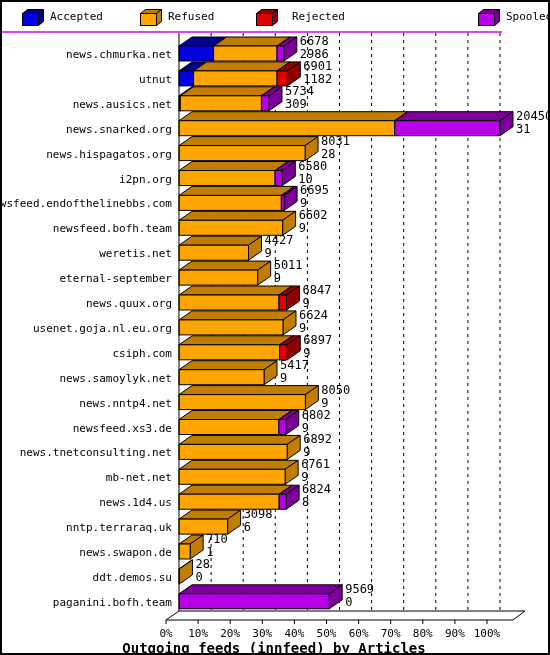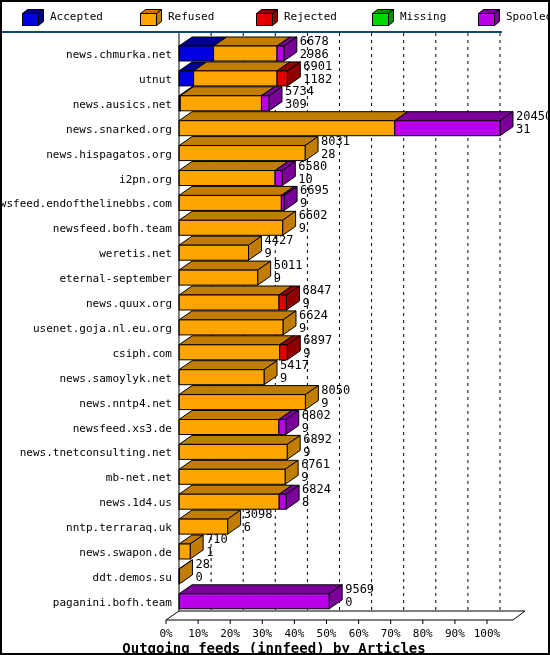--- a/index.html
+++ b/index.html
@@ -21,21 +21,21 @@
     border: 2px solid #000;
     background: #fff;
   }
 
   
   #legend {
     position: absolute;
     left: 0; top: 0;
     width: 500px;
     height: 31px;
-    border-bottom: 2px solid #0c4a6e;
+    border-bottom: 2px solid #d946ef;
     box-sizing: border-box;
     display: flex;
     align-items: center;
   }
   .legend-item {
     display: flex;
     align-items: center;
     height: 100%;
   }
   .legend-cube {
@@ -102,35 +102,27 @@
         <span class="legend-label">Accepted</span>
       </div>
       <div class="legend-item" style="position: absolute; left: 138px; top: 0px; height: 29px; justify-content: center;">
         <span class="legend-cube"><svg width="23" height="18" viewBox="0 0 23 18">
             <polygon points="0.5,4.5 5.5,0.5 21.5,0.5 16.5,4.5" fill="#C07D00" stroke="#000" stroke-width="1"></polygon>
             <polygon points="16.5,4.5 21.5,0.5 21.5,12.5 16.5,16.5" fill="#C07D00" stroke="#000" stroke-width="1"></polygon>
             <rect x="0.5" y="4.5" width="16" height="12" fill="#FFA500" stroke="#000" stroke-width="1"></rect>
           </svg></span>
         <span class="legend-label">Refused</span>
       </div>
-      <div class="legend-item" style="position: absolute; left: 254px; top: 0px; height: 29px;">
+      <div class="legend-item" style="position: absolute; left: 254px; top: 0px; height: 29px; gap: 8px;">
         <span class="legend-cube"><svg width="23" height="18" viewBox="0 0 23 18">
             <polygon points="0.5,4.5 5.5,0.5 21.5,0.5 16.5,4.5" fill="#900000" stroke="#000" stroke-width="1"></polygon>
             <polygon points="16.5,4.5 21.5,0.5 21.5,12.5 16.5,16.5" fill="#900000" stroke="#000" stroke-width="1"></polygon>
             <rect x="0.5" y="4.5" width="16" height="12" fill="#E00000" stroke="#000" stroke-width="1"></rect>
           </svg></span>
         <span class="legend-label">Rejected</span>
-      </div>
-      <div class="legend-item" style="position: absolute; left: 370px; top: 0px; height: 29px;">
-        <span class="legend-cube"><svg width="23" height="18" viewBox="0 0 23 18">
-            <polygon points="0.5,4.5 5.5,0.5 21.5,0.5 16.5,4.5" fill="#009000" stroke="#000" stroke-width="1"></polygon>
-            <polygon points="16.5,4.5 21.5,0.5 21.5,12.5 16.5,16.5" fill="#009000" stroke="#000" stroke-width="1"></polygon>
-            <rect x="0.5" y="4.5" width="16" height="12" fill="#00D800" stroke="#000" stroke-width="1"></rect>
-          </svg></span>
-        <span class="legend-label">Missing</span>
       </div>
       <div class="legend-item" style="position: absolute; left: 476px; top: 0px; height: 29px;">
         <span class="legend-cube"><svg width="23" height="18" viewBox="0 0 23 18">
             <polygon points="0.5,4.5 5.5,0.5 21.5,0.5 16.5,4.5" fill="#7A0099" stroke="#000" stroke-width="1"></polygon>
             <polygon points="16.5,4.5 21.5,0.5 21.5,12.5 16.5,16.5" fill="#7A0099" stroke="#000" stroke-width="1"></polygon>
             <rect x="0.5" y="4.5" width="16" height="12" fill="#B800E8" stroke="#000" stroke-width="1"></rect>
           </svg></span>
         <span class="legend-label">Spooled</span>
       </div>
     </div>

